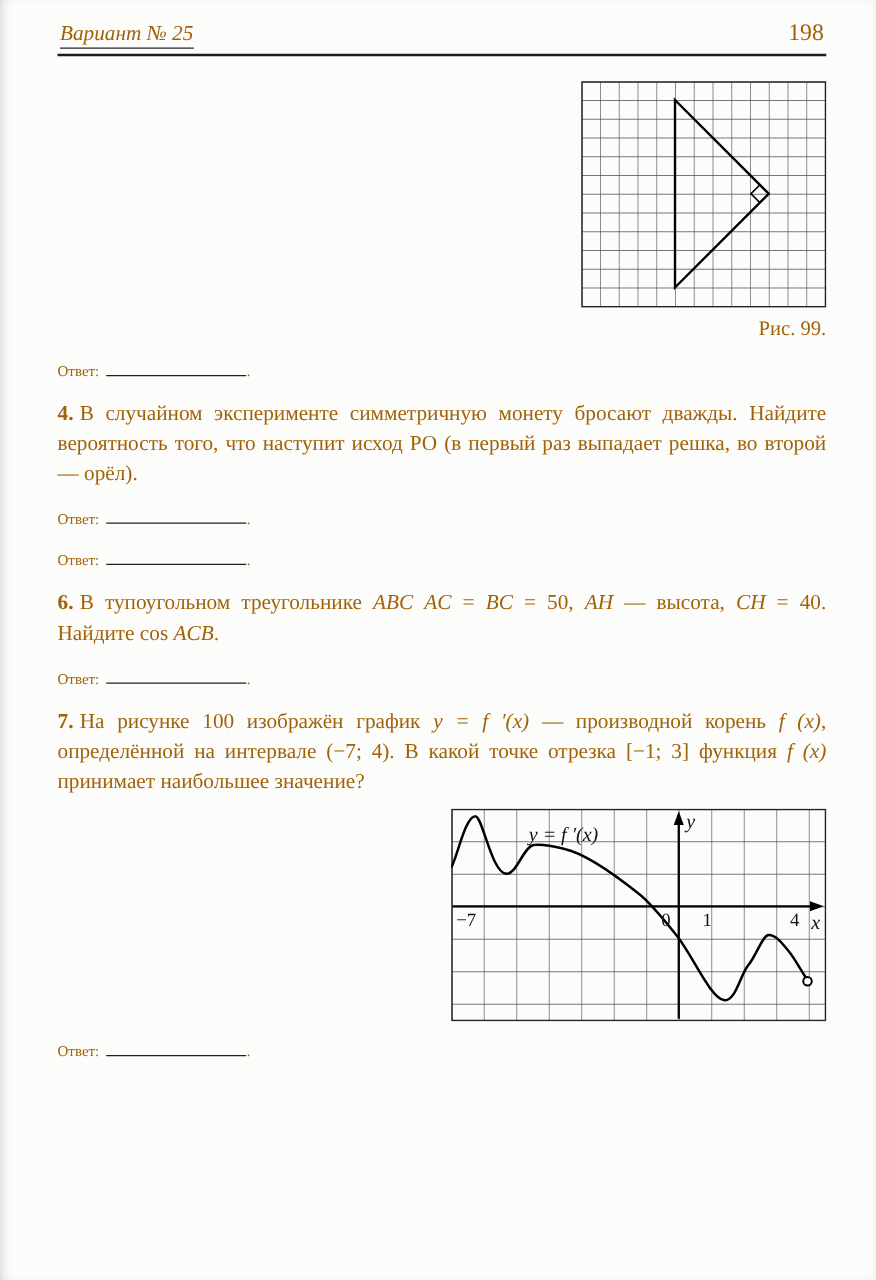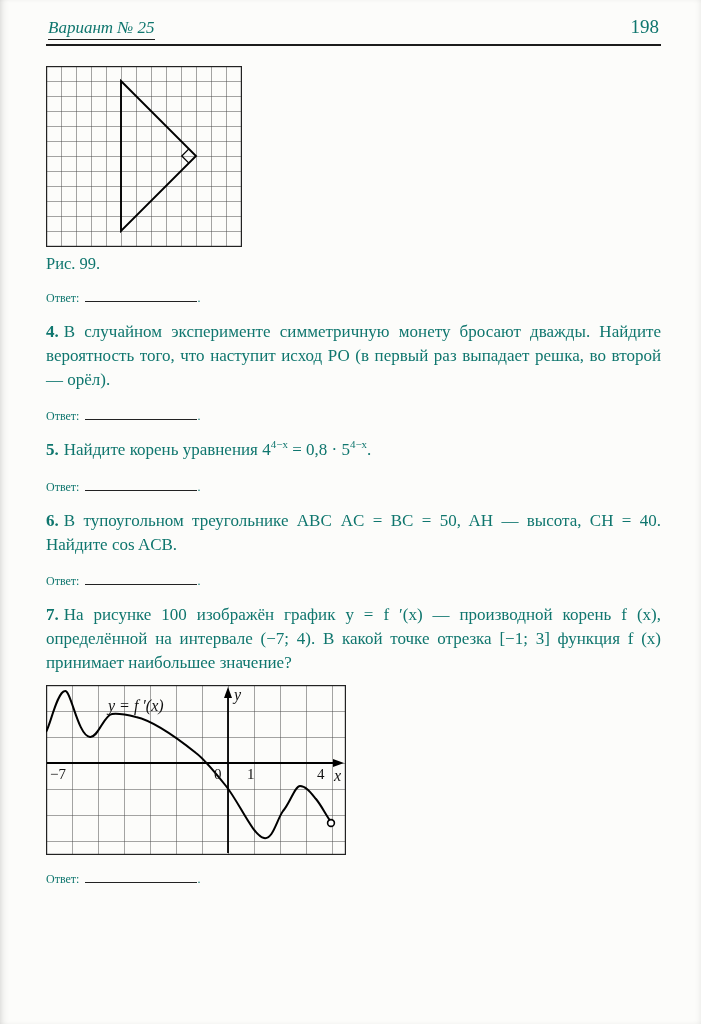--- a/index.html
+++ b/index.html
@@ -3,34 +3,34 @@
 <meta charset="utf-8">
 <style>
   * { box-sizing: border-box; }
   html, body { margin: 0; padding: 0; background: #e9e7e3; }
   .page {
     width: 701px; height: 1024px; margin: 0 auto; position: relative;
     background: #fcfcfa;
     box-shadow: inset 6px 0 10px -7px rgba(0,0,0,.25), inset -4px 0 8px -6px rgba(0,0,0,.15);
     padding: 16px 40px 0 46px;
     font-family: "Liberation Serif", serif;
-    color: #0f766e;
+    color: #a16207;
     overflow: hidden;
   }
   .page-header { display: flex; justify-content: space-between; align-items: baseline; padding: 0 2px; }
   .variant { font-style: italic; font-size: 17px; border-bottom: 1.2px solid #222; padding-bottom: 1px; }
   .pagenum { font-size: 19px; }
   .rule { height: 2px; background: #1c1c1c; margin-top: 4px; }
   .content { padding-top: 10px; }
   .problem { font-size: 17px; line-height: 1.42; text-align: justify; margin: 11px 0 7px; }
   .num { margin-right: 5px; font-weight: bold; }
-  .mvar { }
+  .mvar { font-style: italic; }
   sup.exp { font-size: 11px; line-height: 0; }
   .gap { display: inline-block; width: 9px; }
-  .fig { margin: 10px auto 4px; text-align: left; }
+  .fig { margin: 10px auto 4px; text-align: right; }
   figcaption { font-size: 16.5px; margin-top: 7px; }
   .answer { font-size: 12px; margin: 13px 0 14px; }
   .blank { display: inline-block; width: 112px; border-bottom: 1.4px solid #222; height: 15px; margin-left: 6px; }
   svg { display: inline-block; vertical-align: top; }
   svg text { font-family: "Liberation Serif", serif; font-size: 15px; fill: #111; }
   svg text.it { font-style: italic; font-size: 16px; }
 </style>
 </head>
 <body>
 
@@ -58,21 +58,20 @@
       </svg>
       <figcaption>Рис. 99.</figcaption>
     </figure>
 
     <p class="answer"><span>Ответ:</span><span class="blank"></span><span>.</span></p>
 
     <p class="problem"><b class="num">4.</b><span>В случайном эксперименте симметричную монету бросают дважды. Найдите вероятность того, что наступит исход РО (в первый раз выпадает решка, во второй — орёл).</span></p>
 
     <p class="answer"><span>Ответ:</span><span class="blank"></span><span>.</span></p>
 
-    <p class="problem"><b class="num">5.</b><span>Найдите корень уравнения 4</span><sup class="exp">4−x</sup><span> = 0,8 · 5</span><sup class="exp">4−x</sup><span>.</span></p>
 
     <p class="answer"><span>Ответ:</span><span class="blank"></span><span>.</span></p>
 
     <p class="problem"><b class="num">6.</b><span>В тупоугольном треугольнике </span><span class="mvar">ABC</span><span class="gap"></span><span class="mvar">AC</span><span> = </span><span class="mvar">BC</span><span> = 50, </span><span class="mvar">AH</span><span> — высота, </span><span class="mvar">CH</span><span> = 40. Найдите cos </span><span class="mvar">ACB</span><span>.</span></p>
 
     <p class="answer"><span>Ответ:</span><span class="blank"></span><span>.</span></p>
 
     <p class="problem"><b class="num">7.</b><span>На рисунке 100 изображён график </span><span class="mvar">y = f ′(x)</span><span> — производной корень </span><span class="mvar">f (x)</span><span>, определённой на интервале (−7; 4). В какой точке отрезка [−1; 3] функция </span><span class="mvar">f (x)</span><span> принимает наибольшее значение?</span></p>
 
     <figure class="fig">

